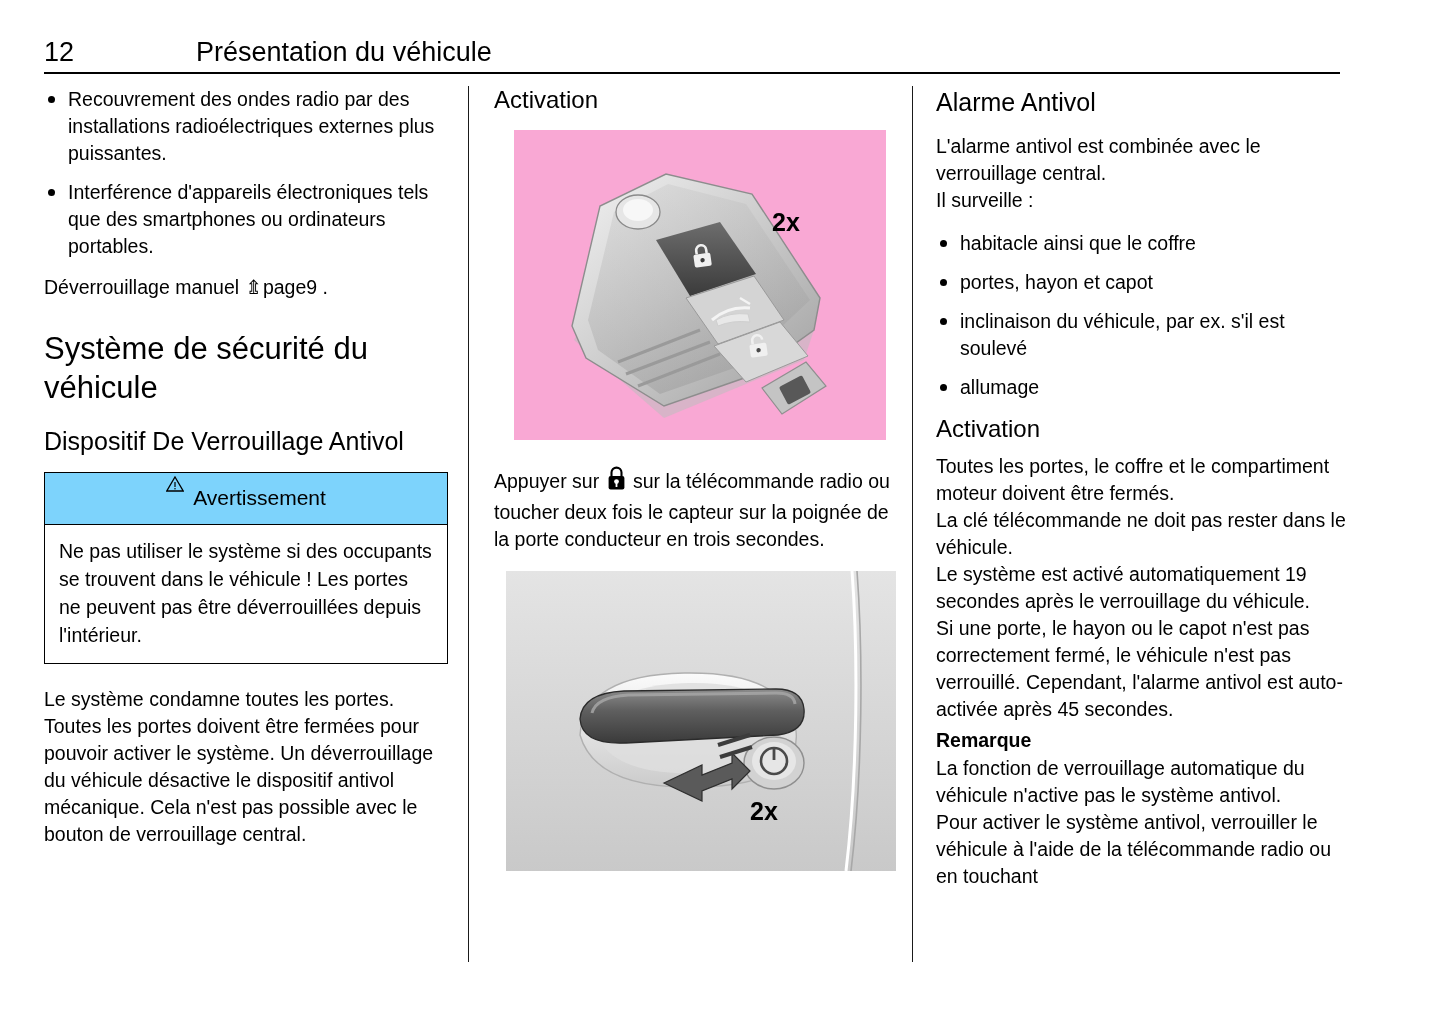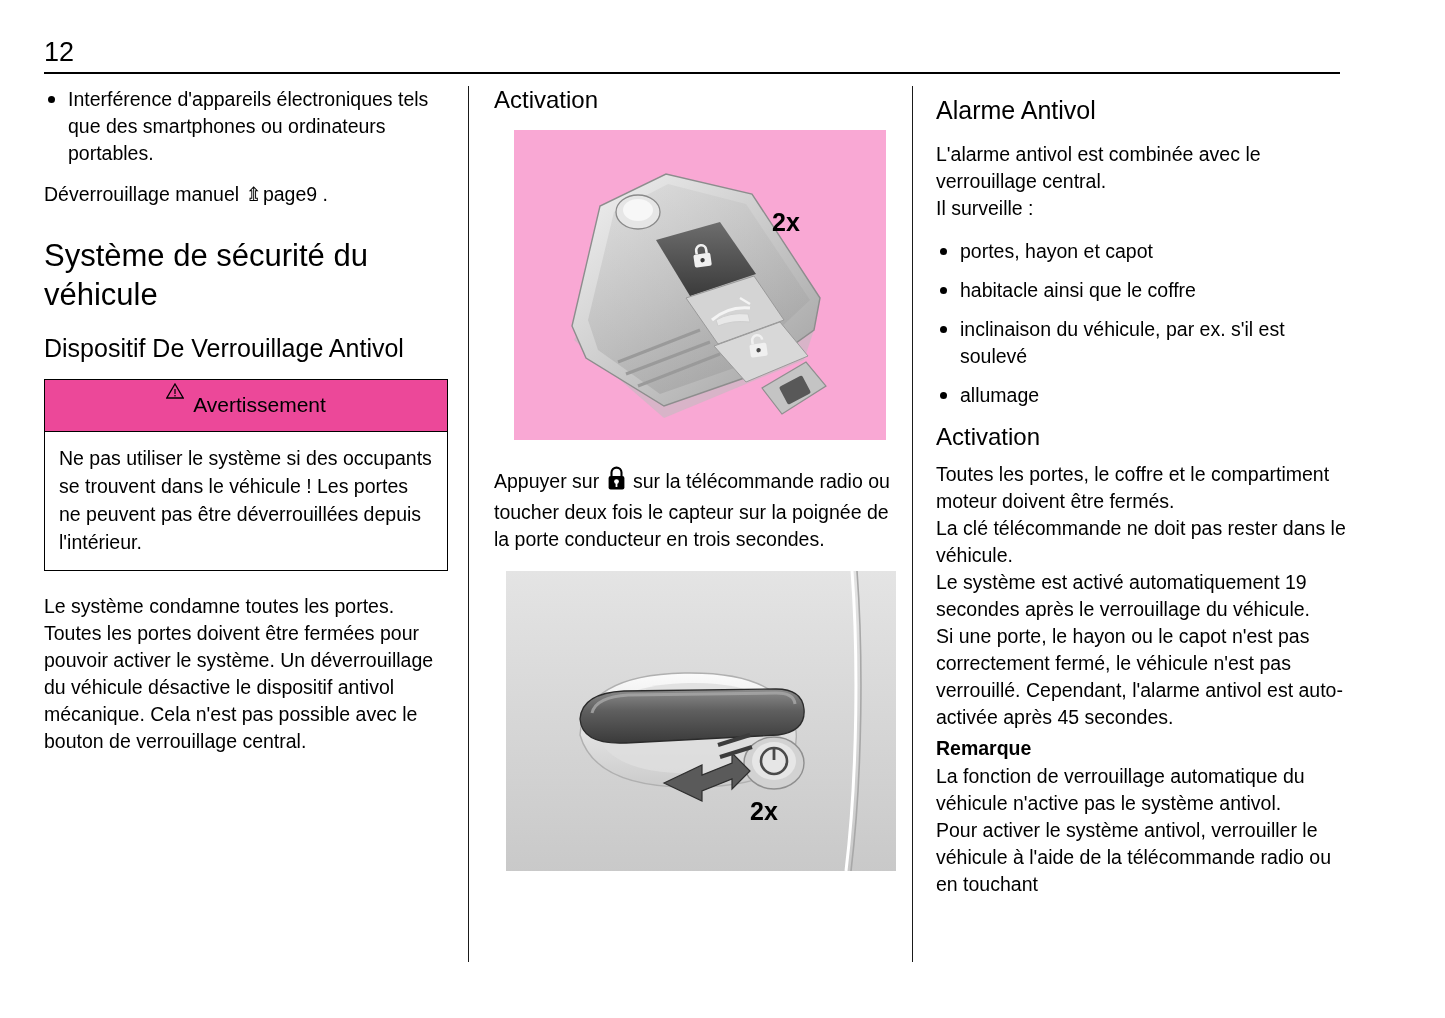--- a/index.html
+++ b/index.html
@@ -133,21 +133,21 @@
   }
 
   
   .warning-box {
     border: 1px solid #000;
     margin-top: 10px;
     margin-bottom: 22px;
     width: 404px;
   }
   .warning-head {
-    background: #ec4899;
+    background: #7dd3fc;
     border-bottom: 1px solid #000;
     text-align: center;
     font-size: 21px;
     line-height: 28px;
     padding: 11px 6px 12px 6px;
     display: flex;
     align-items: center;
     justify-content: center;
     gap: 9px;
   }
@@ -195,29 +195,31 @@
     margin: 0 1px;
   }
 </style>
 </head>
 <body>
 
 <div class="page">
 
   <div class="header">
     <div class="header-pageno">12</div>
+    <div class="header-title">Présentation du véhicule</div>
   </div>
   <div class="header-rule"></div>
 
   <div class="col-divider div-1"></div>
   <div class="col-divider div-2"></div>
 
   <div class="col col-1">
 
     <ul class="bullets">
+      <li>Recouvrement des ondes radio par des installations radioélectriques externes plus puissantes.</li>
       <li>Interférence d'appareils électroniques tels que des smartphones ou ordinateurs portables.</li>
     </ul>
 
     <p class="para">
       <span>Déverrouillage manuel </span><span class="arrow-ref">⇭</span><span>page9</span><span> .</span>
     </p>
 
     <h1 class="section">Système de sécurité du véhicule</h1>
 
     <h2 class="subsection">Dispositif De Verrouillage Antivol</h2>
@@ -351,28 +353,28 @@
         </g>
         <path d="M212 174 L244 164" stroke="#3c3c3c" stroke-width="4" fill="none"></path>
         <path d="M214 186 L246 176" stroke="#3c3c3c" stroke-width="4" fill="none"></path>
       </svg>
       <span class="fig-2x" style="left:244px; top:226px;">2x</span>
     </div>
   </div>
 
   <div class="col col-3">
 
-    <h2 class="subsection" style="margin-top:8px;">Alarme Antivol</h2>
+    <h2 class="subsection" style="margin-top:0;">Alarme Antivol</h2>
 
     <p class="tight">L'alarme antivol est combinée avec le verrouillage central.</p>
     <p class="para">Il surveille :</p>
 
     <ul class="bullets">
+      <li>habitacle ainsi que le coffre</li>
       <li>portes, hayon et capot</li>
-      <li>habitacle ainsi que le coffre</li>
       <li>inclinaison du véhicule, par ex. s'il est soulevé</li>
       <li>allumage</li>
     </ul>
 
     <h2 class="subsection-sm">Activation</h2>
 
     <p class="tight">Toutes les portes, le coffre et le compartiment moteur doivent être fermés.</p>
     <p class="tight">La clé télécommande ne doit pas rester dans le véhicule.</p>
     <p class="tight">Le système est activé automatiquement 19 secondes après le verrouillage du véhicule.</p>
     <p class="tight">Si une porte, le hayon ou le capot n'est pas correctement fermé, le véhicule n'est pas verrouillé. Cependant, l'alarme antivol est auto-activée après 45 secondes.</p>

